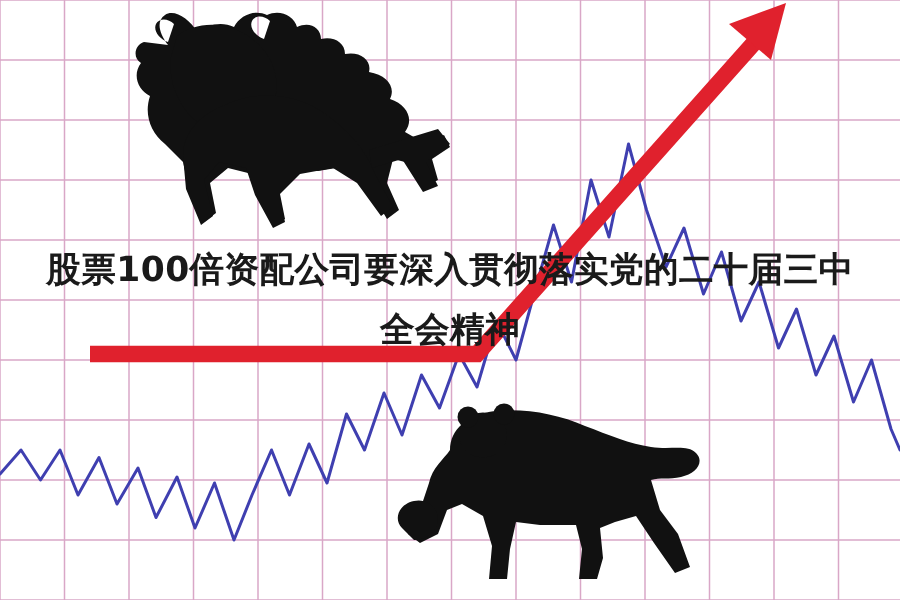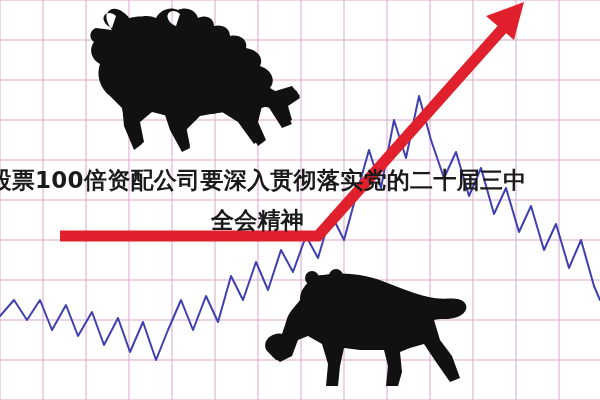--- a/index.html
+++ b/index.html
@@ -20,21 +20,21 @@
   .layer {
     position: absolute;
     inset: 0;
     width: 600px;
     height: 400px;
   }
   .headline {
     position: absolute;
     left: 0;
     top: 0;
-    width: 515px;
+    width: 600px;
     height: 400px;
     display: flex;
     flex-direction: column;
     align-items: center;
     justify-content: center;
     pointer-events: none;
   }
   .headline-inner {
     width: 556px;
     text-align: center;

